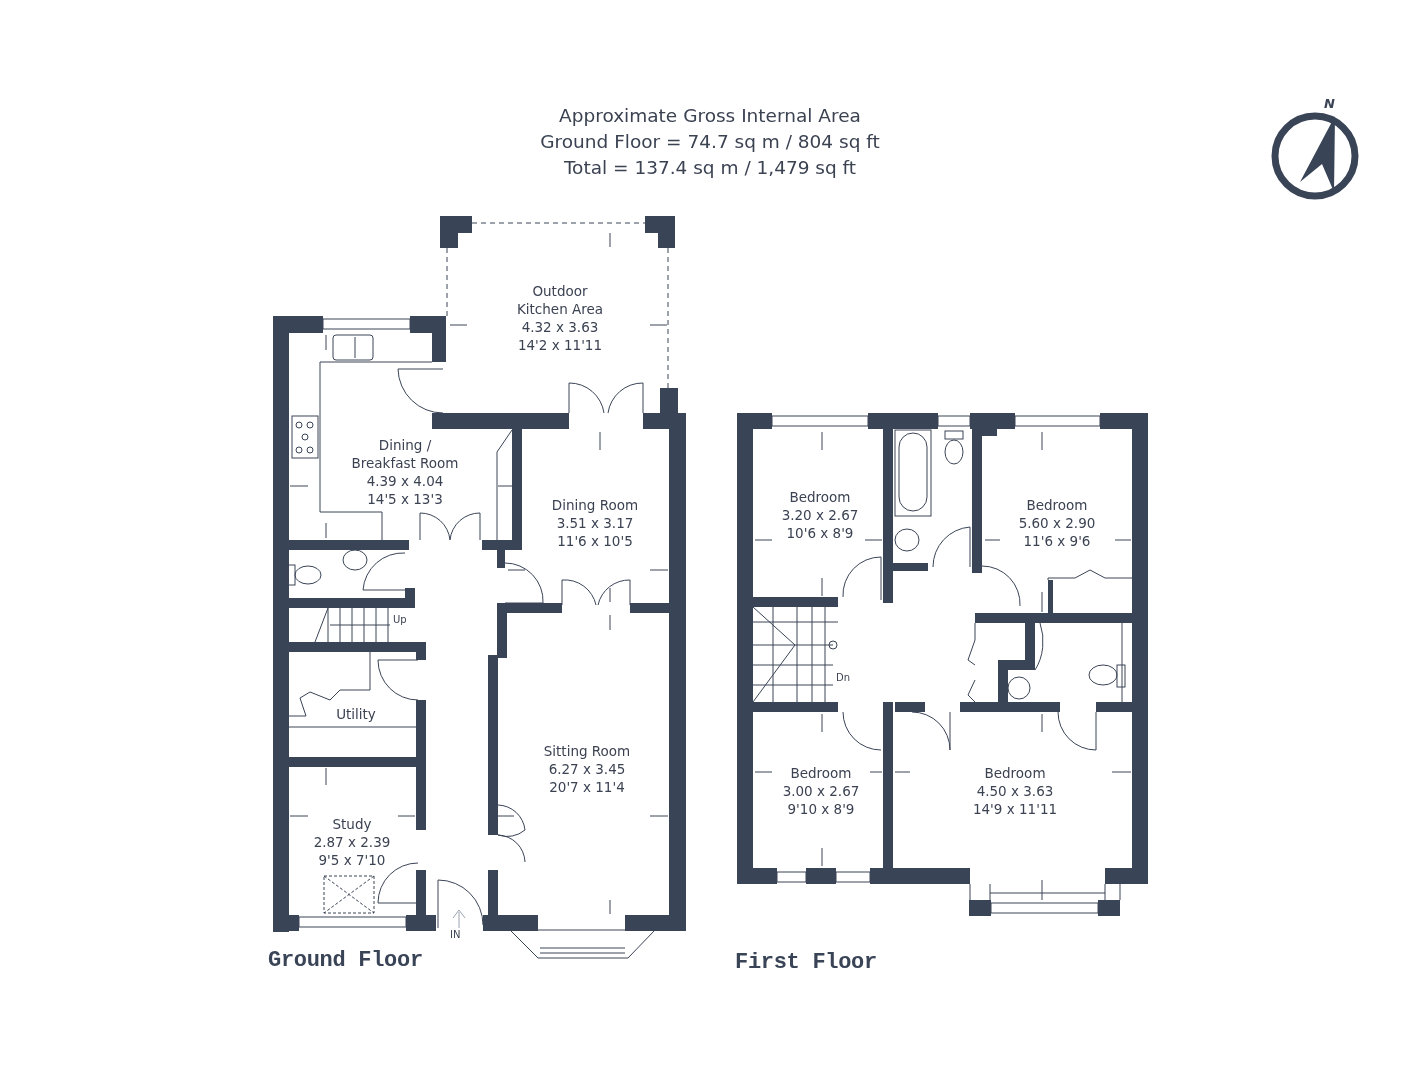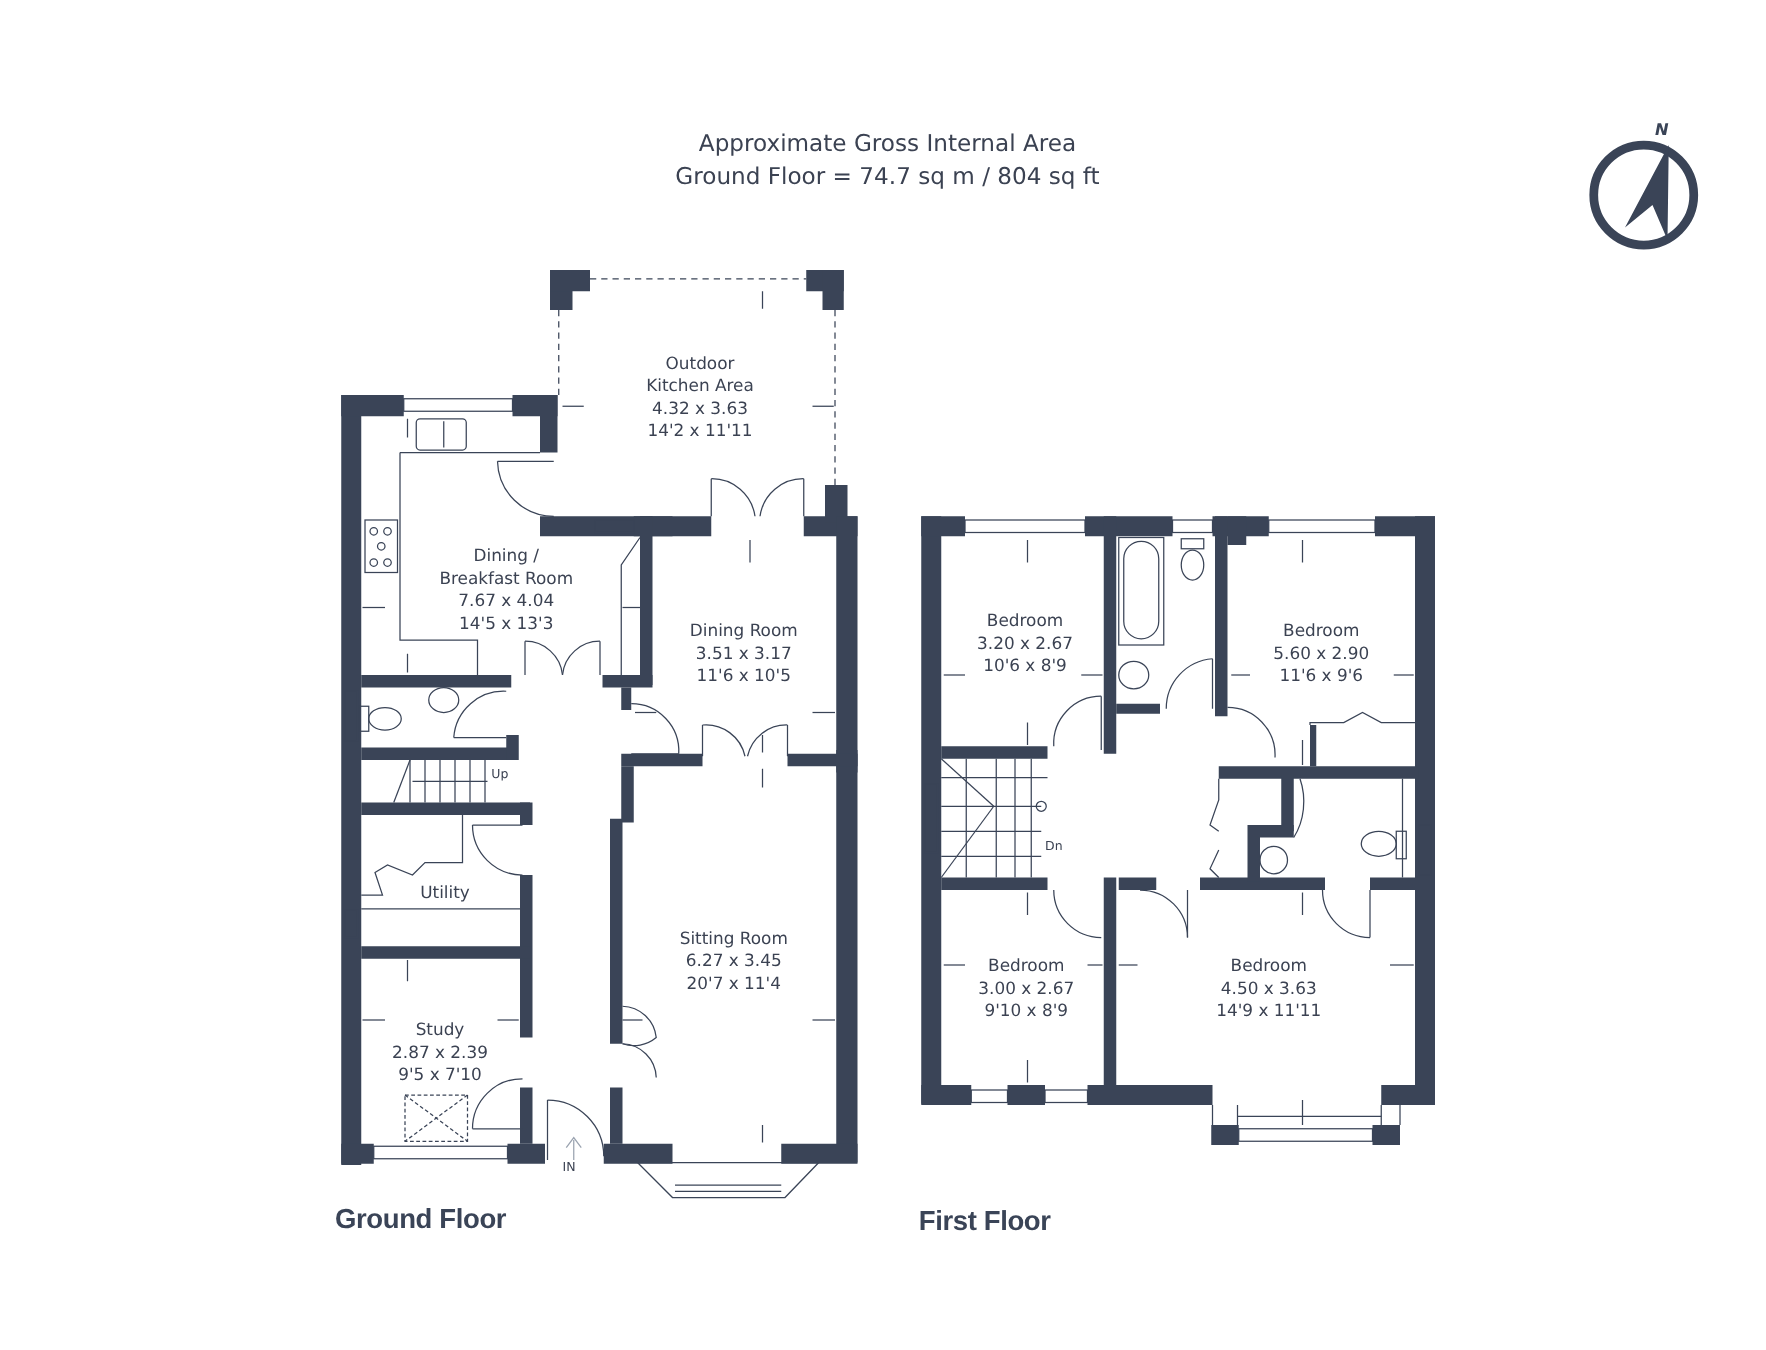--- a/index.html
+++ b/index.html
@@ -3,28 +3,29 @@
 <meta charset="utf-8">
 <style>
   html, body { margin:0; padding:0; background:#ffffff; }
   body { width:1413px; height:1080px; position:relative; overflow:hidden; font-family:"DejaVu Sans", sans-serif; color:#3a4457; }
   .area-block { position:absolute; left:480px; top:103px; width:460px; text-align:center; font-size:18.5px; line-height:26px; color:#3b4252; }
   .area-block div { white-space:nowrap; }
   .compass { position:absolute; left:1262px; top:92px; width:110px; height:115px; }
   svg.plan { position:absolute; left:0; top:0; }
   .label { position:absolute; text-align:center; font-size:13.5px; line-height:18px; color:#3b4252; white-space:nowrap; transform:translateX(-50%); }
   .small { position:absolute; font-size:10px; color:#3b4252; white-space:nowrap; }
-  .floor-title { position:absolute; font-family:Liberation Sans, sans-serif; font-weight:bold; font-size:22px; color:#3a4457; letter-spacing:-0.3px;margin-top:14px; }
+  .floor-title { position:absolute; font-family:Liberation Mono, monospace; font-weight:bold; font-size:22px; color:#3a4457; letter-spacing:-0.3px; }
 </style>
 </head>
 <body>
 
 <div class="area-block">
   <div>Approximate Gross Internal Area</div>
   <div>Ground Floor = 74.7 sq m / 804 sq ft</div>
+  <div>Total = 137.4 sq m / 1,479 sq ft</div>
 </div>
 
 <div class="compass">
   <svg width="110" height="115" viewBox="0 0 110 115">
     <text x="62" y="16" font-size="13" font-style="italic" font-weight="bold" fill="#3a4457" font-family="DejaVu Sans, sans-serif">N</text>
     <circle cx="53" cy="64" r="40" fill="none" stroke="#3a4457" stroke-width="7"></circle>
     <polygon points="73,24 38,90 60,72 72,100" fill="#3a4457"></polygon>
   </svg>
 </div>
 
@@ -290,21 +291,21 @@
 
 <div class="label" style="left:560px; top:282px;">
   <div>Outdoor</div>
   <div>Kitchen Area</div>
   <div>4.32 x 3.63</div>
   <div>14'2 x 11'11</div>
 </div>
 <div class="label" style="left:405px; top:436px;">
   <div>Dining /</div>
   <div>Breakfast Room</div>
-  <div>7.67 x 4.04</div>
+  <div>4.39 x 4.04</div>
   <div>14'5 x 13'3</div>
 </div>
 <div class="label" style="left:595px; top:496px;">
   <div>Dining Room</div>
   <div>3.51 x 3.17</div>
   <div>11'6 x 10'5</div>
 </div>
 <div class="label" style="left:587px; top:742px;">
   <div>Sitting Room</div>
   <div>6.27 x 3.45</div>

